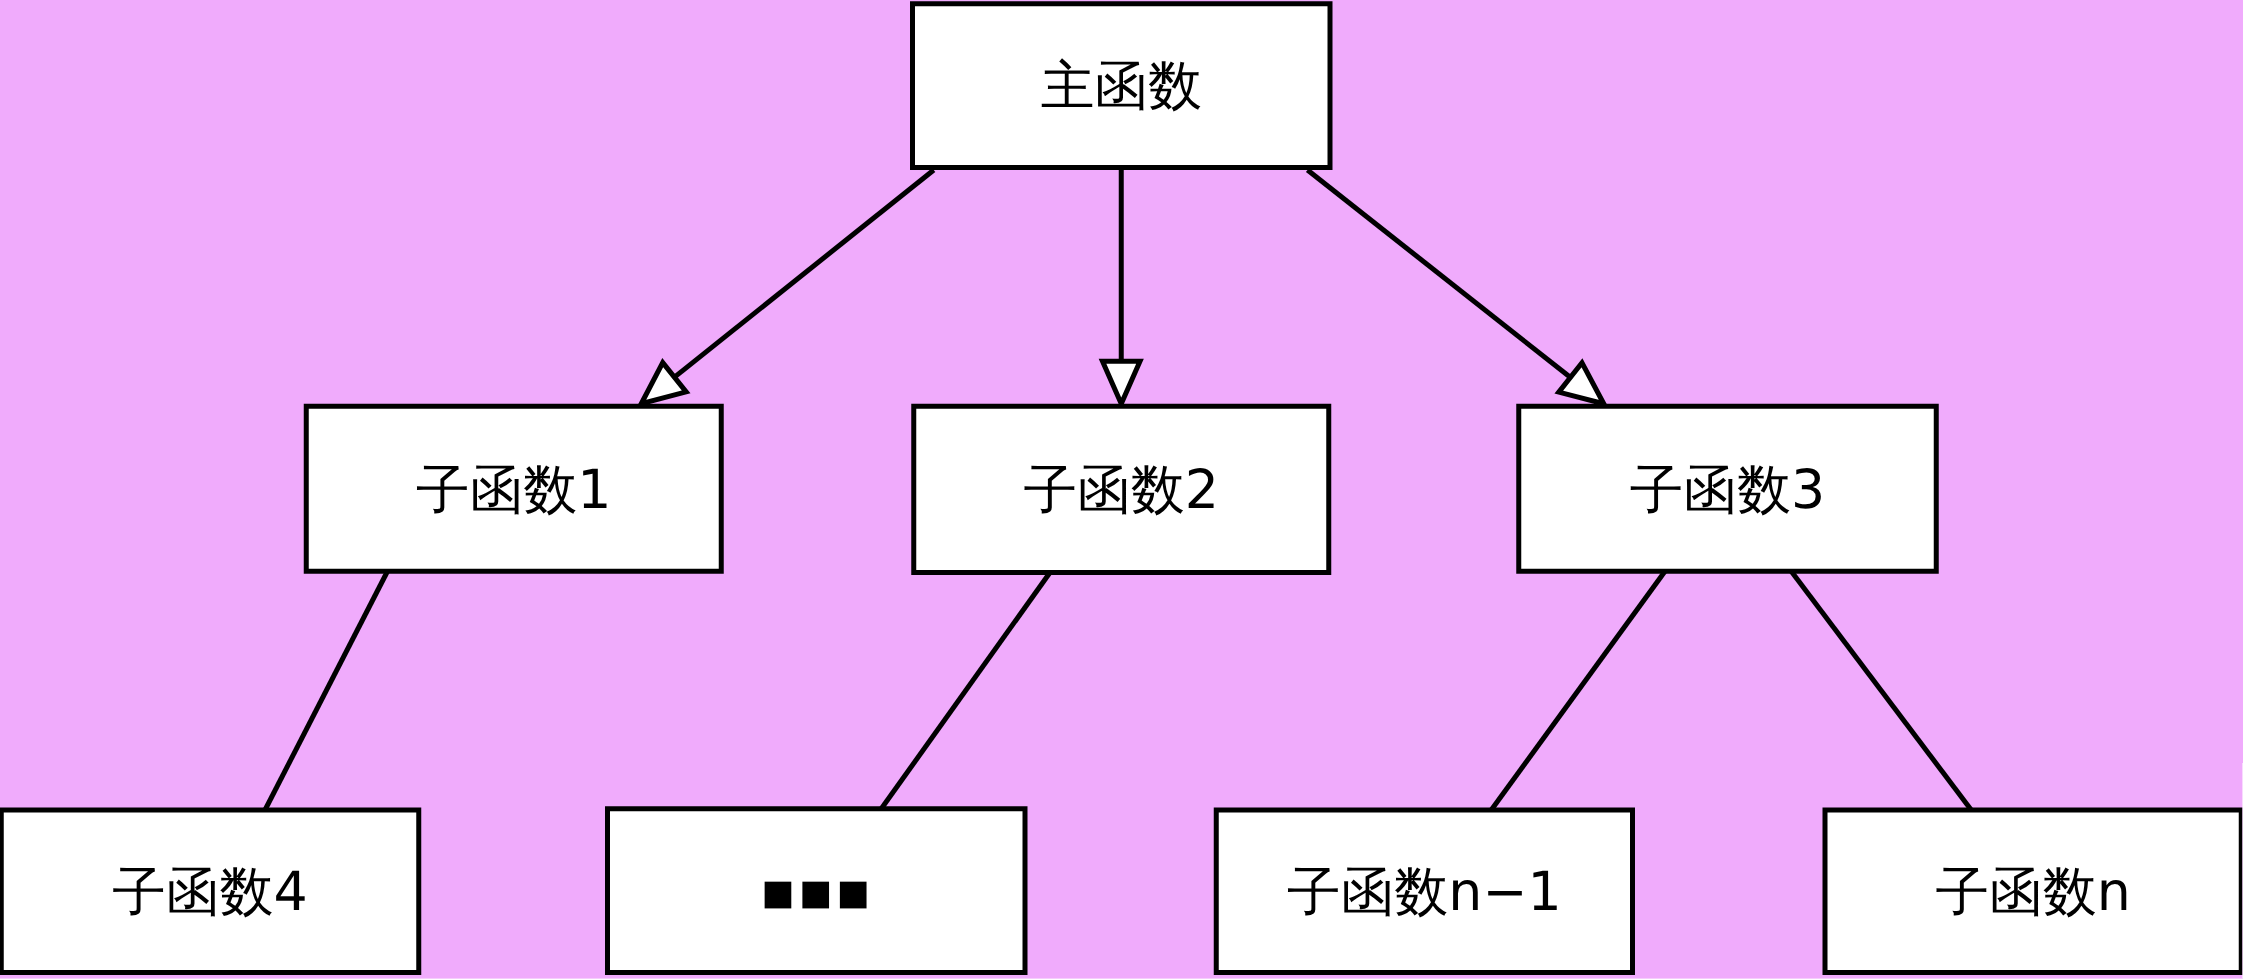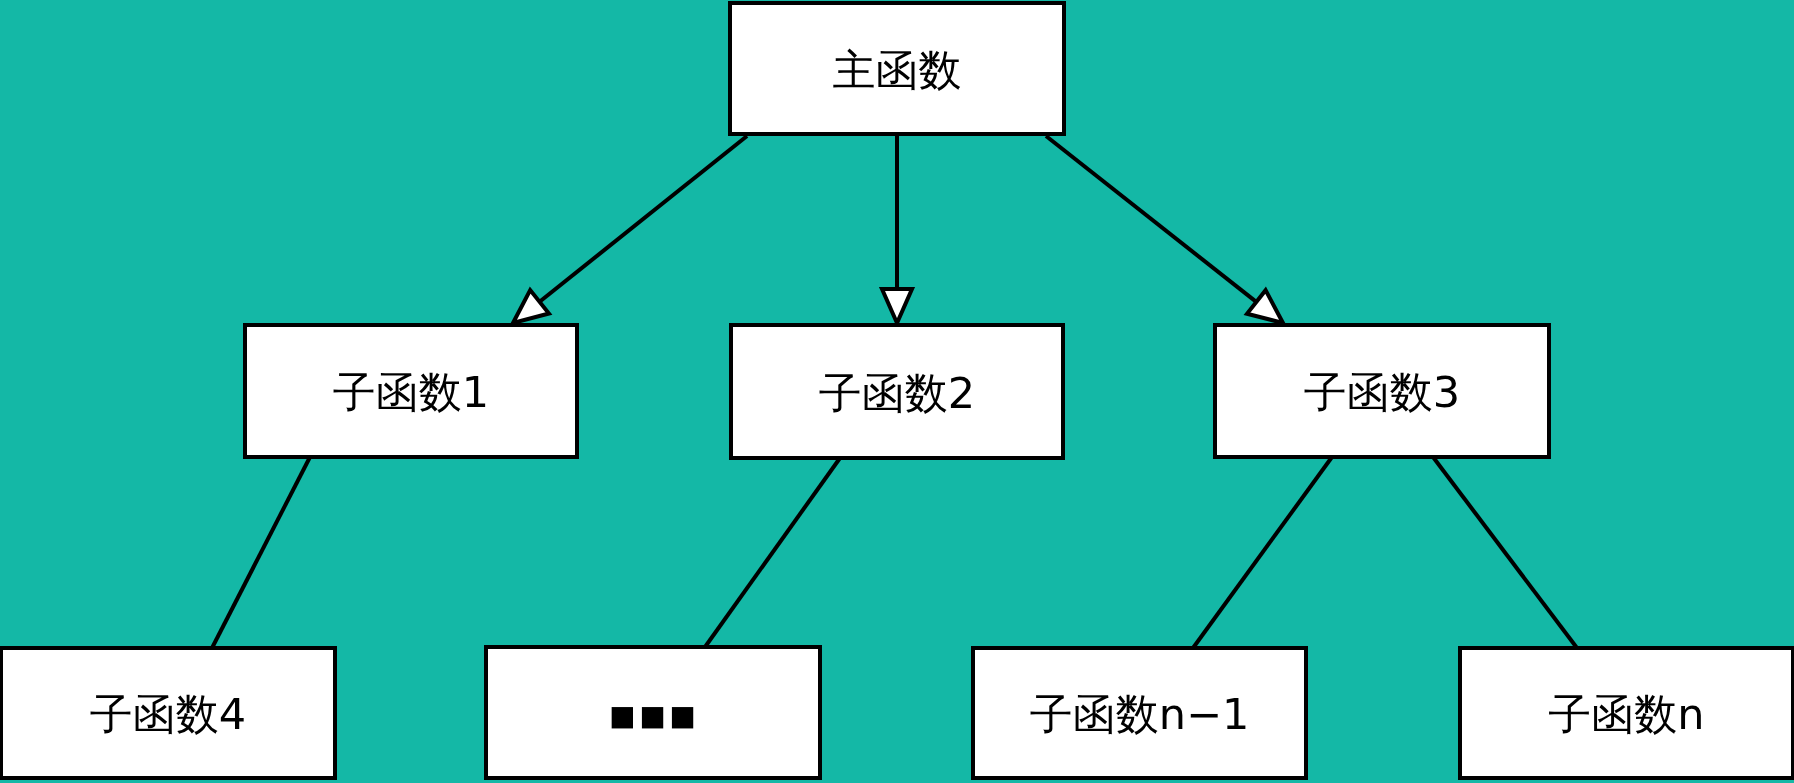--- a/index.html
+++ b/index.html
@@ -8,21 +8,21 @@
     padding: 0;
     background: #ffffff;
   }
   body {
     font-family: "DejaVu Sans", "Liberation Sans", sans-serif;
   }
   #diagram-root {
     position: relative;
     width: 1794px;
     height: 783px;
-    background: #14b8a6;
+    background: #f0abfc;
     overflow: hidden;
   }
   #diagram-svg {
     display: block;
     width: 1794px;
     height: 783px;
   }
   .node-box {
     fill: #ffffff;
     stroke: #000000;

